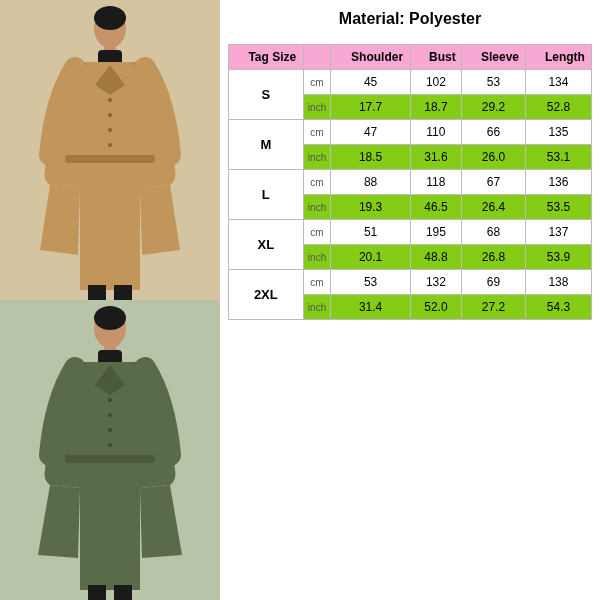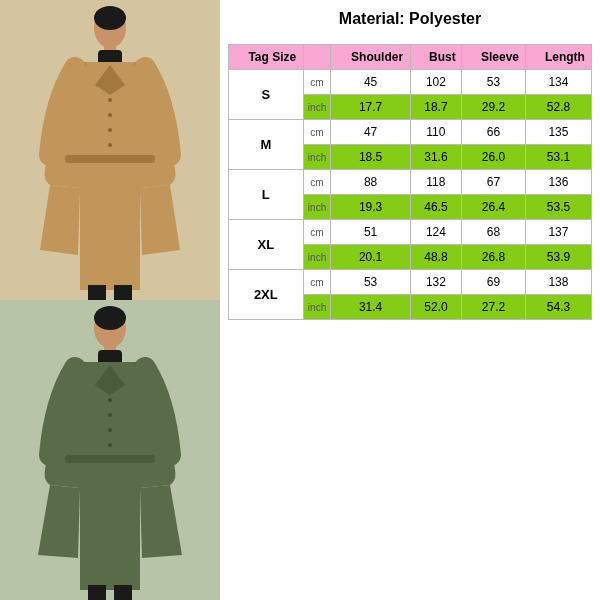--- a/index.html
+++ b/index.html
@@ -246,21 +246,21 @@
           <td class="unit-cell data-gray">inch</td>
           <td class="data-gray">19.3</td>
           <td class="data-gray">46.5</td>
           <td class="data-gray">26.4</td>
           <td class="data-gray">53.5</td>
         </tr>
         <tr>
           <td rowspan="2" class="size-label-cell">XL</td>
           <td class="unit-cell data-white">cm</td>
           <td class="data-white">51</td>
-          <td class="data-white">124</td>
+          <td class="data-white">195</td>
           <td class="data-white">68</td>
           <td class="data-white">137</td>
         </tr>
         <tr>
           <td class="unit-cell data-gray">inch</td>
           <td class="data-gray">20.1</td>
           <td class="data-gray">48.8</td>
           <td class="data-gray">26.8</td>
           <td class="data-gray">53.9</td>
         </tr>

